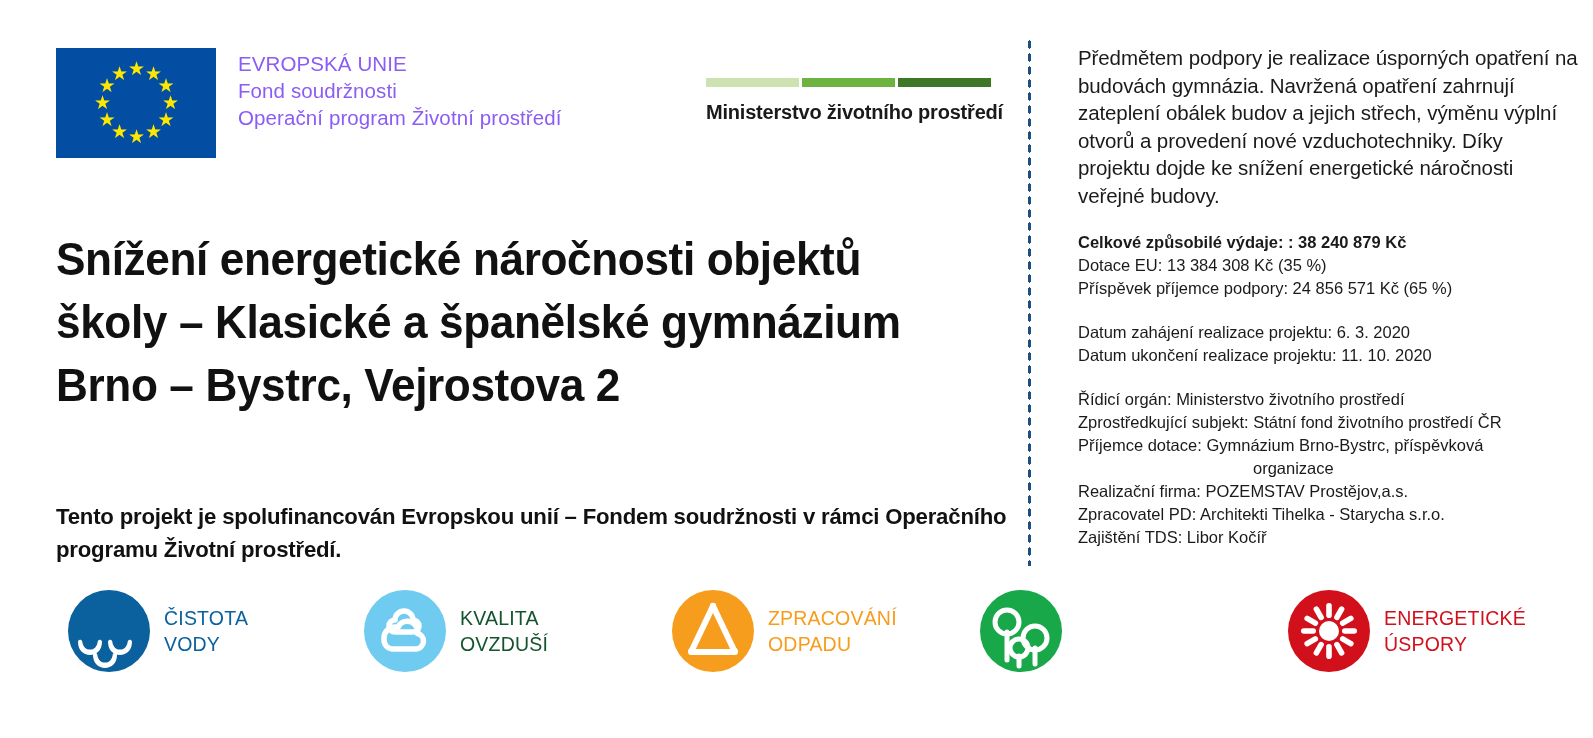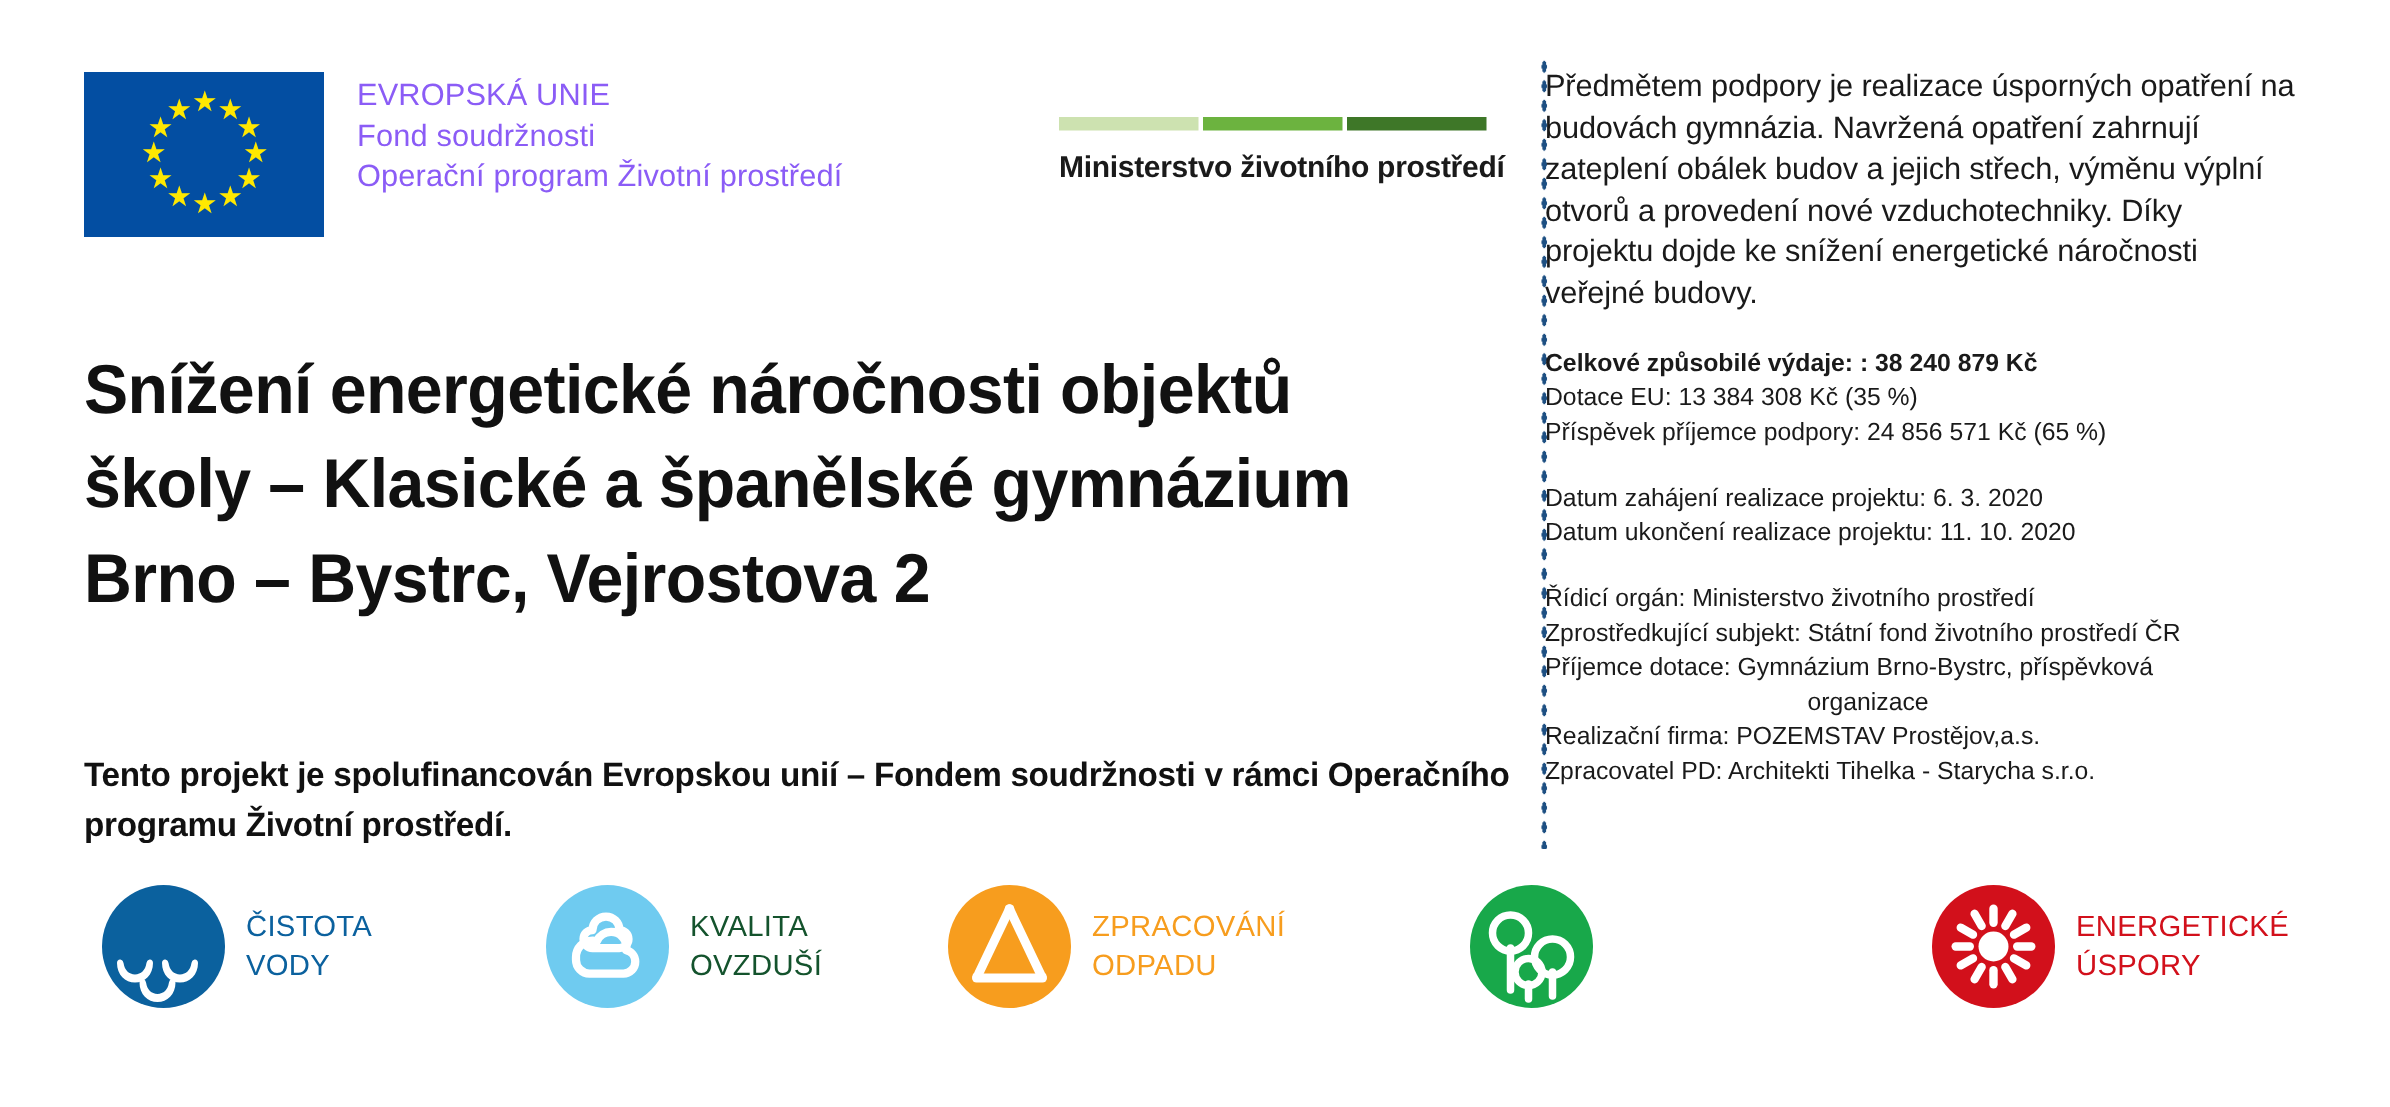--- a/index.html
+++ b/index.html
@@ -120,21 +120,21 @@
     width: 5px;
     height: 528px;
     background-image: radial-gradient(#1d4f82 45%, rgba(0,0,0,0) 47%);
     background-size: 5px 13px;
     background-repeat: repeat-y;
   }
 
   
   .right-col {
     position: absolute;
-    left: 1030px;
+    left: 1078px;
     top: 44px;
     width: 500px;
   }
   .intro-p {
     font-size: 20.5px;
     line-height: 27.5px;
     color: #1a1a1a;
     margin: 0 0 22px 0;
     letter-spacing: -0.1px;
   }
@@ -173,21 +173,21 @@
     margin-left: 14px;
     font-size: 19.5px;
     line-height: 26px;
     letter-spacing: .2px;
     white-space: nowrap;
   }
   .icon-label .l2 { display: block; }
 
   .it1 { left: 68px; }
   .it2 { left: 364px; }
-  .it3 { left: 632px; }
+  .it3 { left: 672px; }
   .it4 { left: 980px; }
   .it5 { left: 1288px; }
 
   .c-water   { background: #0b619e; }
   .c-air     { background: #6fcbf0; }
   .c-waste   { background: #f79d1e; }
   .c-nature  { background: #18a84a; }
   .c-energy  { background: #d2101b; }
 
   .t-water  { color: #0b619e; }
@@ -257,20 +257,21 @@
 
       <div class="gap"></div>
 
       <div class="facts-group">
         <div>Řídicí orgán: Ministerstvo životního prostředí</div>
         <div>Zprostředkující subjekt: Státní fond životního prostředí ČR</div>
         <div>Příjemce dotace: Gymnázium Brno-Bystrc, příspěvková</div>
         <div class="indent">organizace</div>
         <div>Realizační firma: POZEMSTAV Prostějov,a.s.</div>
         <div>Zpracovatel PD: Architekti Tihelka - Starycha s.r.o.</div>
+        <div>Zajištění TDS: Libor Kočíř</div>
       </div>
     </div>
   </div>
 
   <div class="icon-strip">
 
     <div class="icon-item it1">
       <div class="icon-circle c-water">
         <svg viewBox="0 0 82 82" width="82" height="82" aria-hidden="true">
           <g fill="#ffffff">

